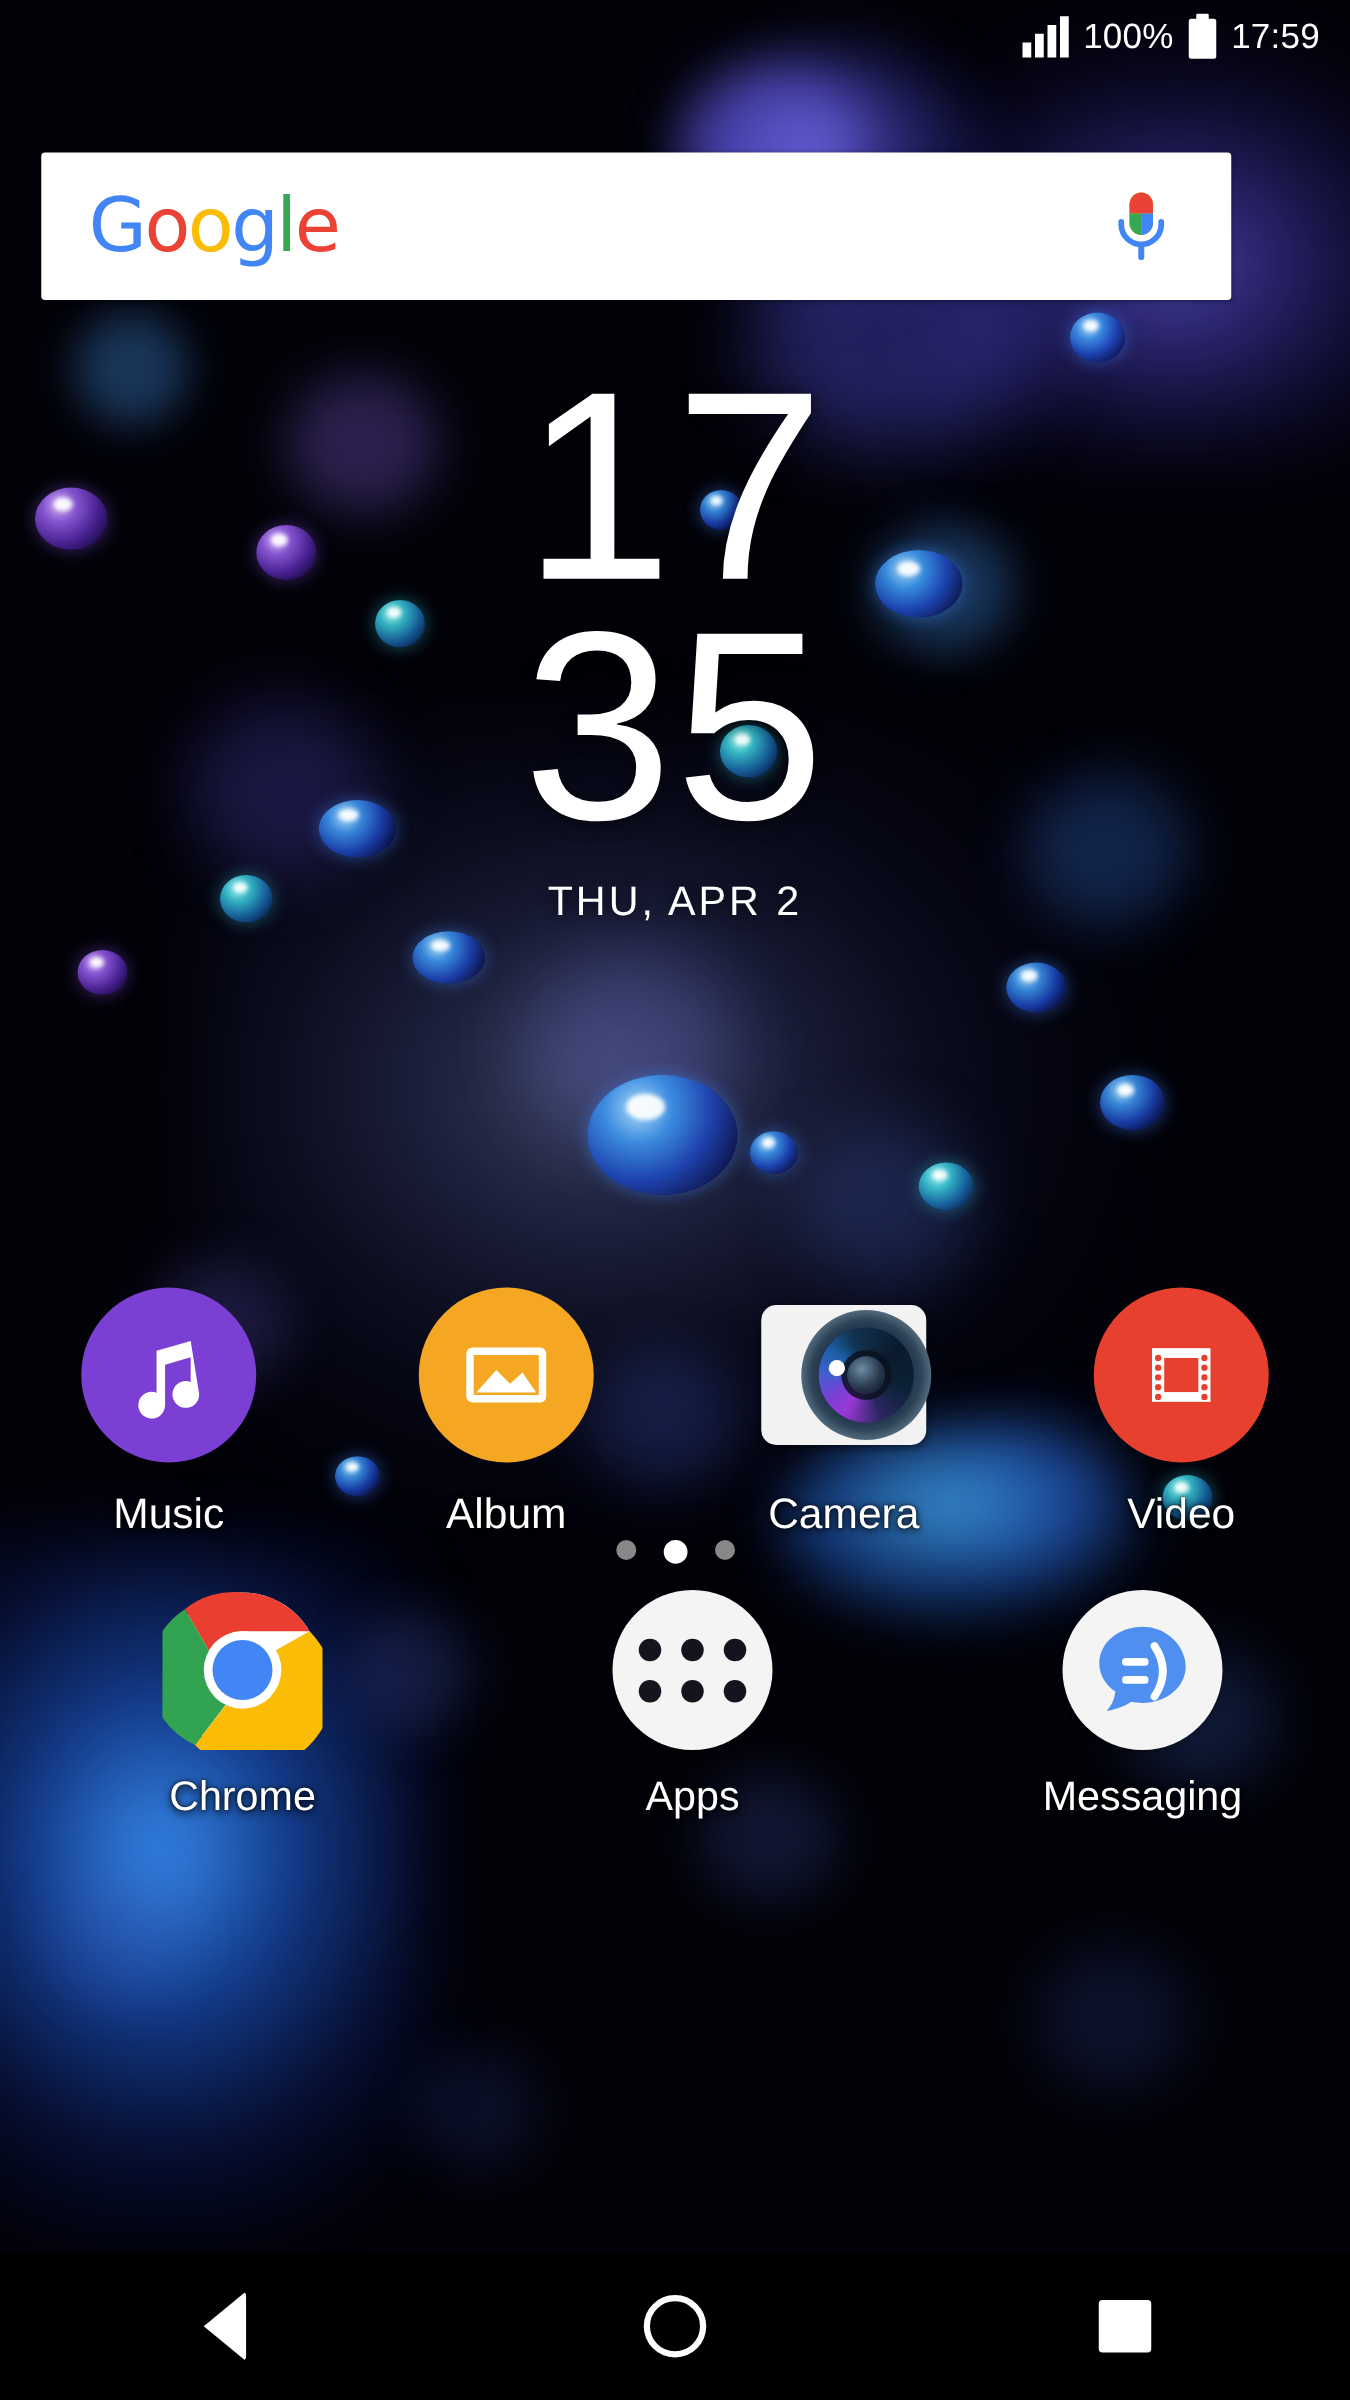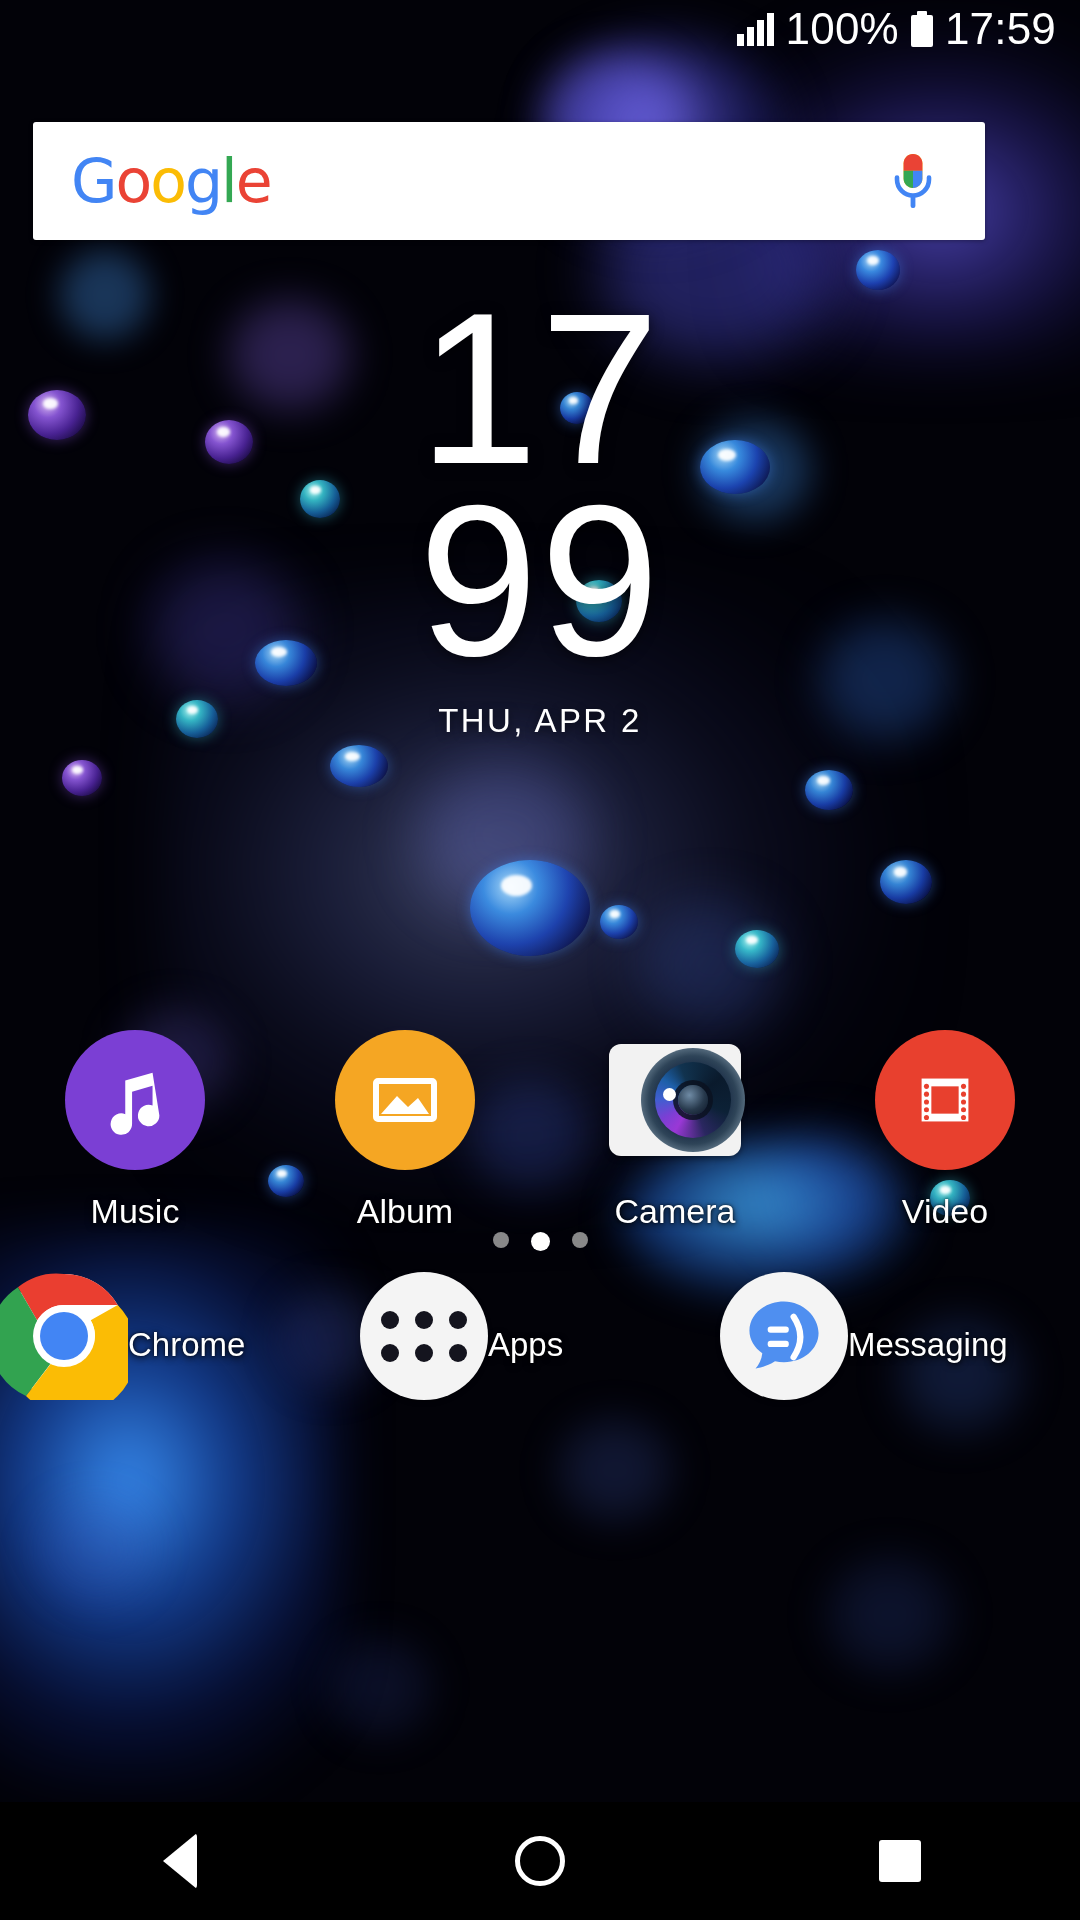--- a/index.html
+++ b/index.html
@@ -73,21 +73,21 @@
       rgba(25,110,175,.85) 58%, rgba(8,30,85,.8) 88%);
     box-shadow:0 0 14px rgba(60,210,230,.40);
   }
 
   
   #statusbar{
     position:absolute; left:0; top:0; width:1080px; height:58px;
     display:flex; align-items:center; justify-content:flex-end;
     padding-right:24px; gap:12px; z-index:40;
   }
-  #statusbar .txt{ color:#fff; font-size:44px; letter-spacing:.2px; }
+  #statusbar .txt{ color:#fff; font-size:28px; letter-spacing:.2px; }
   .sigbars{ display:flex; align-items:flex-end; gap:3px; height:33px; }
   .sigbars i{ display:block; width:7px; background:#fff; }
   .sigbars i:nth-child(1){ height:12px; }
   .sigbars i:nth-child(2){ height:19px; }
   .sigbars i:nth-child(3){ height:26px; }
   .sigbars i:nth-child(4){ height:33px; }
   .batt{ position:relative; width:22px; height:36px; }
   .batt .body{ position:absolute; left:0; bottom:0; width:22px; height:32px; background:#fff; border-radius:2px; }
   .batt .cap{ position:absolute; left:6px; top:0; width:10px; height:5px; background:#fff; border-radius:1px 1px 0 0; }
 
@@ -171,21 +171,21 @@
     display:flex; justify-content:center; gap:22px; z-index:25;
   }
   #pagedots i{ display:block; width:16px; height:16px; border-radius:50%; background:rgba(160,160,160,.85); }
   #pagedots i.on{ background:#fff; width:19px; height:19px; }
 
   
   #dock{
     position:absolute; left:0; top:1272px; width:1080px;
     display:flex; z-index:25;
   }
-  .dockcell{ flex:1; display:flex; flex-direction:row; align-items:center; }
+  .dockcell{ flex:1; display:flex; flex-direction:column; align-items:center;margin-left:28px; }
   .dockicon{ width:128px; height:128px; position:relative; }
   .docklabel{
     margin-top:18px; color:#fff; font-size:33px;
     text-shadow:0 2px 7px rgba(0,0,0,.9), 0 0 3px rgba(0,0,0,.8);
   }
   .whitecirc{
     width:128px; height:128px; border-radius:50%; background:#f4f4f4;
     display:flex; align-items:center; justify-content:center;
     box-shadow:0 2px 5px rgba(0,0,0,.3);
   }
@@ -286,21 +286,21 @@
       <path d="M12.6 20.8h9.4v17.2c-5.2 0-9.4-4.2-9.4-9.4v-7.8z" fill="#34A853"></path>
       <path d="M22 20.8h9.4v7.8c0 5.2-4.2 9.4-9.4 9.4V20.8z" fill="#4285F4"></path>
       <path d="M6 27.5v2c0 8.8 7.2 16 16 16s16-7.2 16-16v-2" fill="none" stroke="#4285F4" stroke-width="4.6" stroke-linecap="round"></path>
       <rect x="19.6" y="45" width="4.8" height="13" rx="2" fill="#4285F4"></rect>
     </svg>
   </span>
 </div>
 
 <div id="clockwidget">
   <div class="hh">17</div>
-  <div class="mm">99</div>
+  <div class="mm">35</div>
   <div class="dt">THU, APR 2</div>
 </div>
 
 <div id="approw">
 
   <div class="appcell">
     <div class="iconbox">
       <div class="circ" style="background:#7B3FD4;">
         <svg viewBox="0 0 80 80" width="78" height="78">
           <path d="M58 12 L30 20 v34.5 a11 11 0 1 0 7 10.2 V31.5 l21-6 v20.2 a11 11 0 1 0 7 10.2 Z" fill="#fff"></path>

